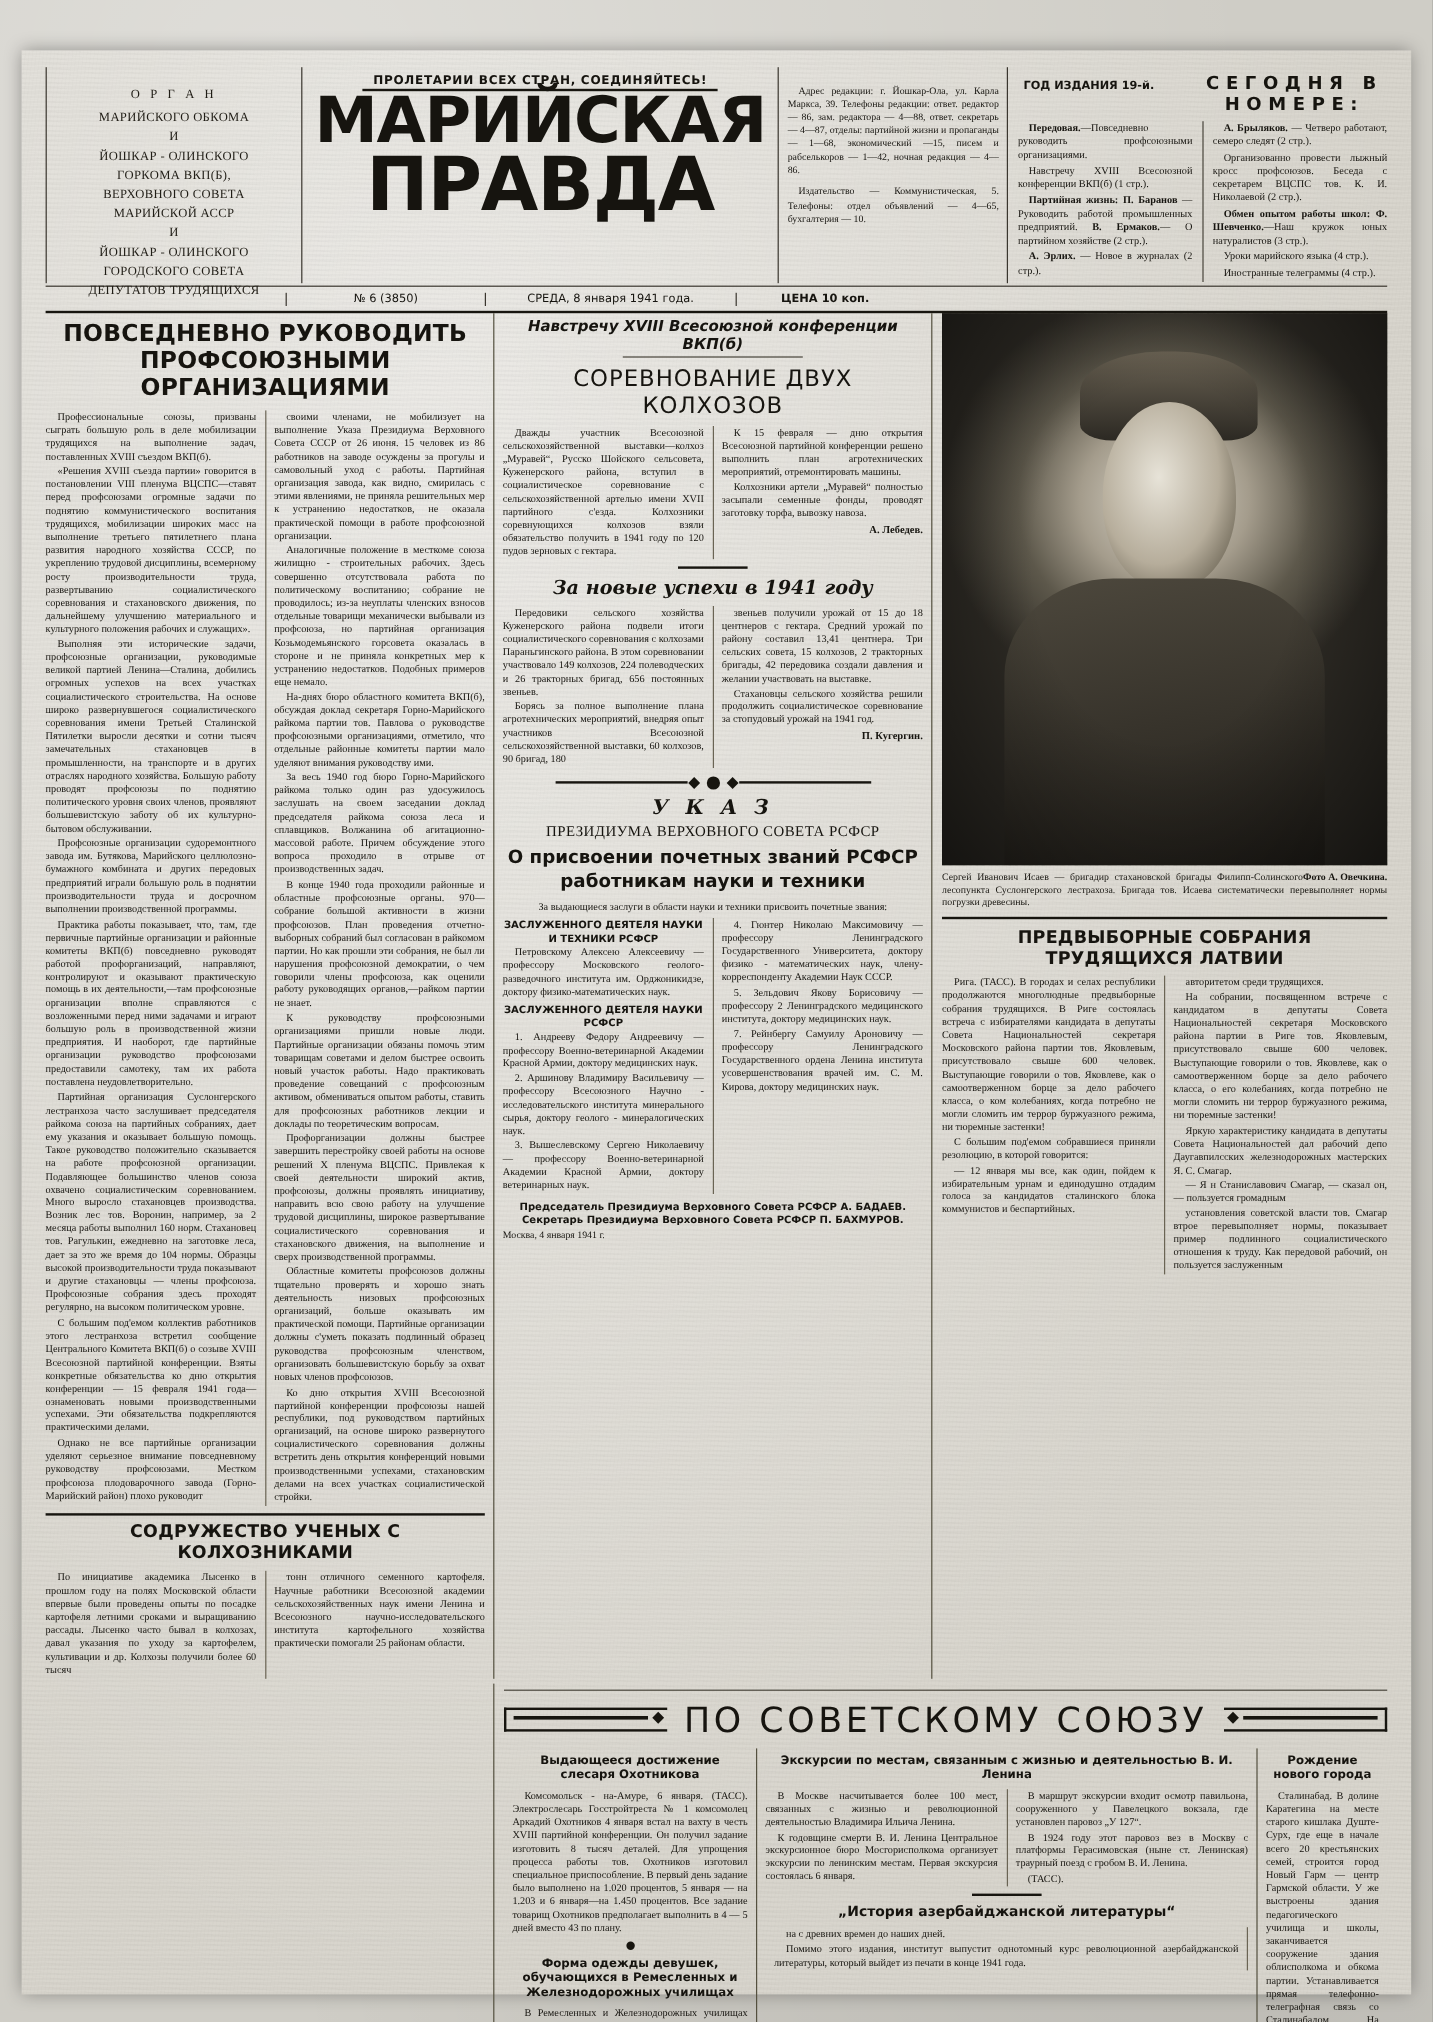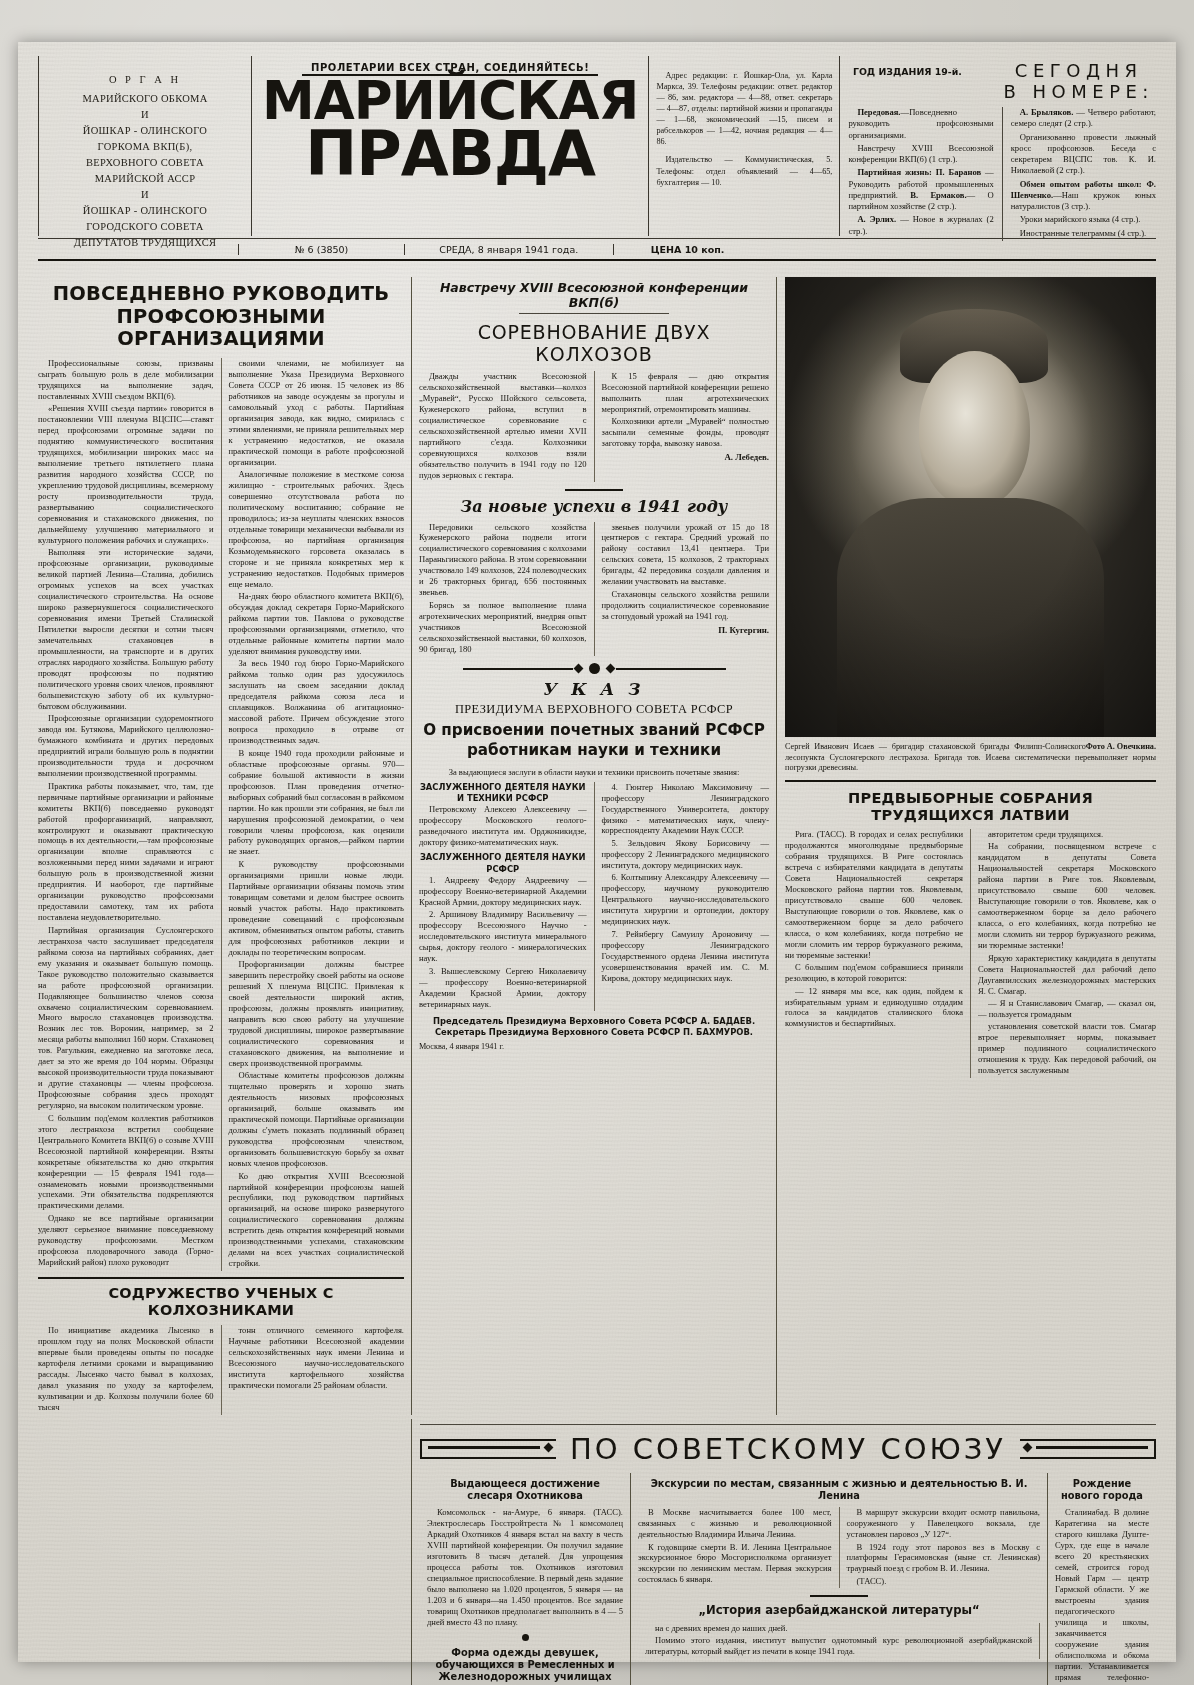--- a/index.html
+++ b/index.html
@@ -38,39 +38,39 @@
   .bigtitle{text-align:center;font-family:"DejaVu Sans",sans-serif;font-weight:800;
     letter-spacing:-1px;line-height:.93;}
   .bigtitle .l1{font-size:53px;}
   .bigtitle .l2{font-size:62px;}
   .mh-info{width:176px;border-left:1px solid #3a362e;border-right:1px solid #3a362e;
     font-size:8.2px;line-height:1.35;padding:14px 7px 0 7px;text-align:justify;}
   .mh-info p{margin:0 0 7px 0;text-indent:9px;}
   .mh-year{width:118px;text-align:center;font-size:9.4px;font-weight:700;
     padding-top:10px;font-family:"DejaVu Sans",sans-serif;}
   .mh-today{flex:1;padding-left:8px;}
-  .today-h{text-align:center;font-family:"DejaVu Sans",sans-serif;font-size:18px;
-    font-weight:400;letter-spacing:5.5px;margin:4px 0 5px 0;}
+  .today-h{text-align:center;font-family:"DejaVu Sans",sans-serif;font-size:15px;
+    font-weight:700;letter-spacing:5.5px;margin:4px 0 5px 0;}
   .today-cols{display:flex;gap:8px;font-size:8.6px;line-height:1.31;}
   .today-cols>div{flex:1;text-align:justify;}
   .today-cols .c1{border-right:1px solid #4a463c;padding-right:8px;}
   .today-cols p{margin:0 0 2px 0;text-indent:9px;}
   .today-cols b{font-weight:700;}
 
   .mh-bottom{display:flex;border-top:1px solid #3a362e;border-bottom:2.5px solid #17150f;
     height:20px;align-items:center;font-size:9.5px;margin-top:2px;}
   .mh-bottom .cell{text-align:center;font-family:"DejaVu Sans",sans-serif;}
   .mh-bottom .b1{width:200px;}
   .mh-bottom .b2{width:165px;border-left:1px solid #3a362e;border-right:1px solid #3a362e;}
   .mh-bottom .b3{flex:1;}
   .mh-bottom .b4{width:148px;border-left:1px solid #3a362e;font-weight:700;}
   .mh-bottom .b5{flex:1.9;}
 
   
-  .band{display:flex;margin-top:16px;}
+  .band{display:flex;margin-top:0;}
   .colA{width:366px;padding-right:7px;border-right:1px solid #54503f;}
   .colB{width:350px;padding:0 7px;border-right:1px solid #54503f;}
   .colC{flex:1;padding-left:8px;}
 
   .hl1{font-family:"DejaVu Sans",sans-serif;font-weight:700;text-align:center;
     font-size:19.5px;line-height:1.16;letter-spacing:.2px;margin:6px 0 7px;}
   .hl2{font-family:"DejaVu Sans",sans-serif;font-weight:400;text-align:center;
     font-size:19px;letter-spacing:.8px;margin:7px 0 6px;}
   .kicker{font-family:"DejaVu Sans",sans-serif;font-style:italic;font-weight:700;
     text-align:center;font-size:12.5px;margin:3px 0 2px;}
@@ -306,21 +306,20 @@
               <div class="sig-c">ЗАСЛУЖЕННОГО ДЕЯТЕЛЯ НАУКИ И ТЕХНИКИ РСФСР</div>
               <p>Петровскому Алексею Алексеевичу — профессору Московского геолого-разведочного института им. Орджоникидзе, доктору физико-математических наук.</p>
               <div class="sig-c" style="margin-top:4px">ЗАСЛУЖЕННОГО ДЕЯТЕЛЯ НАУКИ РСФСР</div>
               <p>1. Андрееву Федору Андреевичу — профессору Военно-ветеринарной Академии Красной Армии, доктору медицинских наук.</p>
               <p>2. Аршинову Владимиру Васильевичу — профессору Всесоюзного Научно - исследовательского института минерального сырья, доктору геолого - минералогических наук.</p>
               <p>3. Вышеслевскому Сергею Николаевичу — профессору Военно-ветеринарной Академии Красной Армии, доктору ветеринарных наук.</p>
             </div>
             <div class="txt">
               <p>4. Гюнтер Николаю Максимовичу — профессору Ленинградского Государственного Университета, доктору физико - математических наук, члену-корреспонденту Академии Наук СССР.</p>
               <p>5. Зельдович Якову Борисовичу — профессору 2 Ленинградского медицинского института, доктору медицинских наук.</p>
-              <p>6. Колтыпину Александру Алексеевичу — профессору, научному руководителю Центрального научно-исследовательского института хирургии и ортопедии, доктору медицинских наук.</p>
               <p>7. Рейнбергу Самуилу Ароновичу — профессору Ленинградского Государственного ордена Ленина института усовершенствования врачей им. С. М. Кирова, доктору медицинских наук.</p>
             </div>
           </div>
           <div class="sig-c" style="margin-top:5px">Председатель Президиума Верховного Совета РСФСР А. БАДАЕВ.</div>
           <div class="sig-c">Секретарь Президиума Верховного Совета РСФСР П. БАХМУРОВ.</div>
           <div class="dateline">Москва, 4 января 1941 г.</div>
         </div>
 
         <div class="colC">
           <div class="photo">

